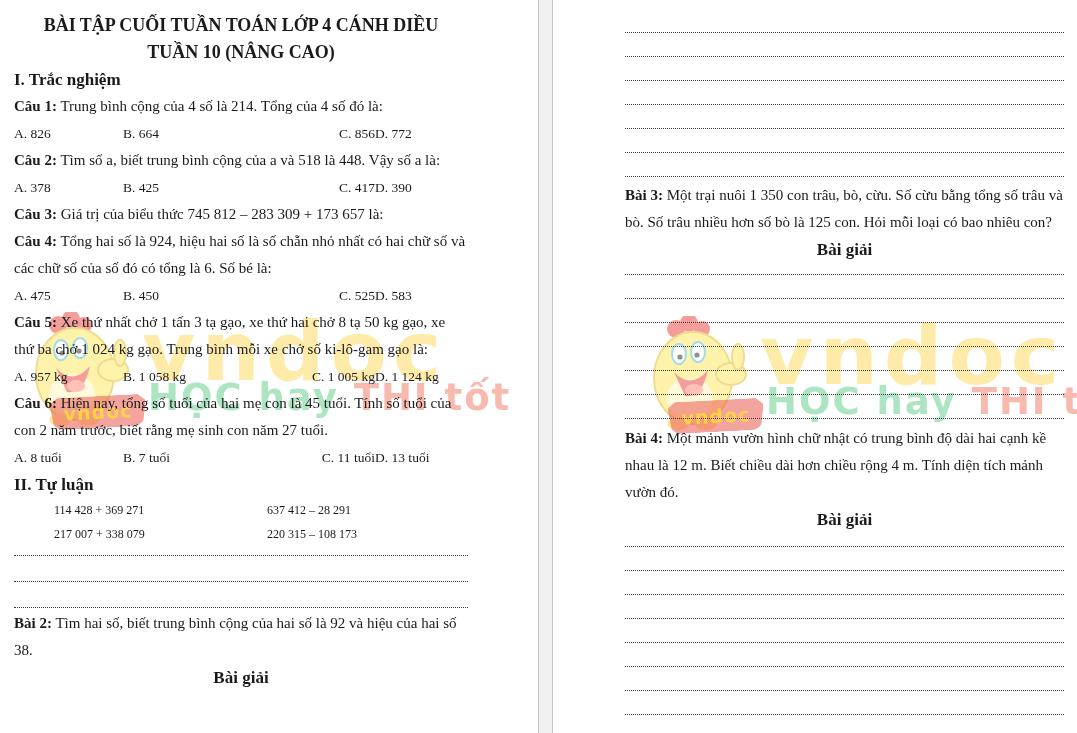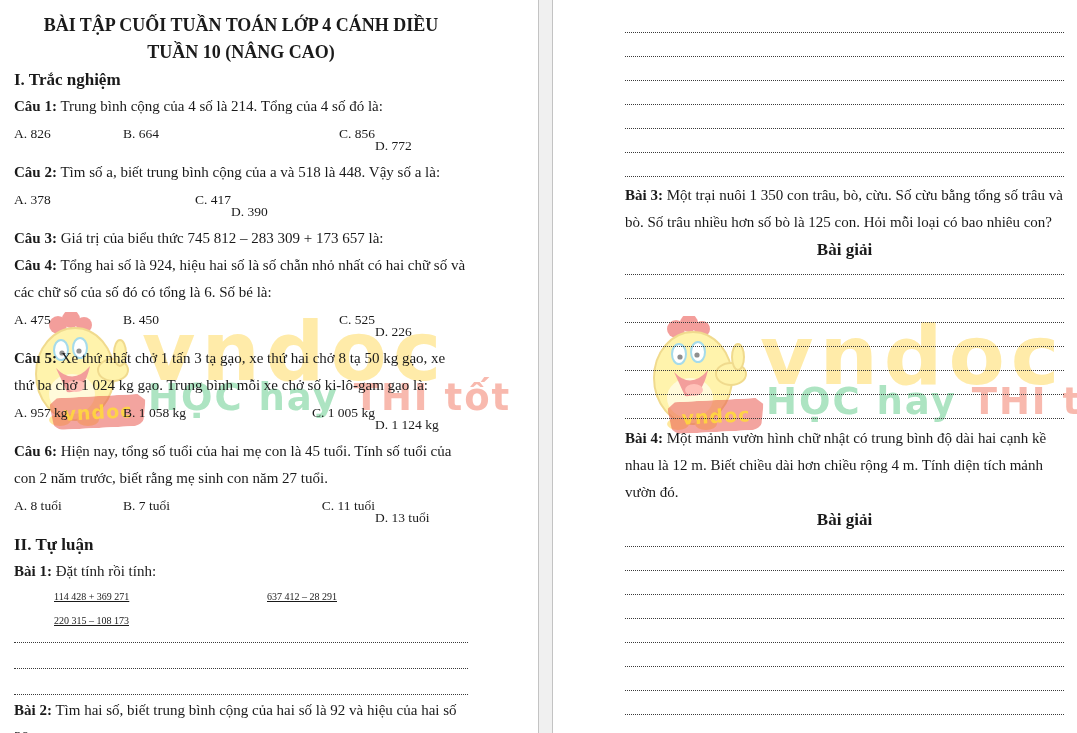--- a/index.html
+++ b/index.html
@@ -17,22 +17,22 @@
   .content-r { position:relative; z-index:2; padding:9px 13px 0 72px; }
   .line { line-height:27px; font-size:17px; }
   .center { text-align:center; }
   .bold { font-weight:bold; }
   .title { font-size:18px; }
   p.q { line-height:27px; font-size:15px; }
   .opts { display:flex; line-height:27px; font-size:13.5px; }
   .opts .o1 { width:109px; flex:none; }
   .opts .o2 { width:144px; flex:none; }
   .opts .o3 { width:108px; flex:none;text-align:right; }
-  .opts .o4 { flex:1;margin-top:12px; }
-  .sumrow { display:flex; padding-left:40px; line-height:24px; font-size:10px;text-decoration:underline; }
+  .opts .o4 { flex:1; }
+  .sumrow { display:flex; padding-left:40px; line-height:24px; font-size:12px; }
   .sumrow .c1 { width:213px; flex:none; }
 
   .dotted { border-bottom:1.6px dotted #3a3a3a; }
   .dl26 { height:26px; }
   .dl24 { height:24px; }
   .dgroup1 { margin-top:-16px; }
   .dgroup2 { margin-top:-12px; }
   .dgroup3 { margin-top:-10px; }
 
   
@@ -67,58 +67,59 @@
       <div class="opts">
         <span class="o1">A. 826</span>
         <span class="o2">B. 664</span>
         <span class="o3">C. 856</span>
         <span class="o4">D. 772</span>
       </div>
 
       <p class="q"><b>Câu 2:</b> <span>Tìm số a, biết trung bình cộng của a và 518 là 448. Vậy số a là:</span></p>
       <div class="opts">
         <span class="o1">A. 378</span>
+        <span class="o2">B. 425</span>
         <span class="o3">C. 417</span>
         <span class="o4">D. 390</span>
       </div>
 
       <p class="q"><b>Câu 3:</b> <span>Giá trị của biểu thức 745 812 – 283 309 + 173 657 là:</span></p>
 
       <p class="q"><b>Câu 4:</b> <span>Tổng hai số là 924, hiệu hai số là số chẵn nhỏ nhất có hai chữ số và các chữ số của số đó có tổng là 6. Số bé là:</span></p>
       <div class="opts">
         <span class="o1">A. 475</span>
         <span class="o2">B. 450</span>
         <span class="o3">C. 525</span>
-        <span class="o4">D. 226</span>
+        <span class="o4">D. 583</span>
       </div>
 
       <p class="q"><b>Câu 5:</b> <span>Xe thứ nhất chở 1 tấn 3 tạ gạo, xe thứ hai chở 8 tạ 50 kg gạo, xe thứ ba chở 1 024 kg gạo. Trung bình mỗi xe chở số ki-lô-gam gạo là:</span></p>
       <div class="opts">
         <span class="o1">A. 957 kg</span>
         <span class="o2">B. 1 058 kg</span>
         <span class="o3">C. 1 005 kg</span>
         <span class="o4">D. 1 124 kg</span>
       </div>
 
       <p class="q"><b>Câu 6:</b> <span>Hiện nay, tổng số tuổi của hai mẹ con là 45 tuổi. Tính số tuổi của con 2 năm trước, biết rằng mẹ sinh con năm 27 tuổi.</span></p>
       <div class="opts">
         <span class="o1">A. 8 tuổi</span>
         <span class="o2">B. 7 tuổi</span>
         <span class="o3">C. 11 tuổi</span>
         <span class="o4">D. 13 tuổi</span>
       </div>
 
       <div class="line bold">II. Tự luận</div>
 
-      <p class="q"><b>Bài 1:</b> <span>Đặt tính rồi tính:</span></p>
       <div class="sumrow">
         <span class="c1">114 428 + 369 271</span>
         <span class="c2">637 412 – 28 291</span>
       </div>
       <div class="sumrow">
+        <span class="c1">217 007 + 338 079</span>
         <span class="c2">220 315 – 108 173</span>
       </div>
 
       <div class="dgroup1">
         <div class="dotted dl26"></div>
         <div class="dotted dl26"></div>
         <div class="dotted dl26"></div>
       </div>
 
       <p class="q" style="margin-top:2px;"><b>Bài 2:</b> <span>Tìm hai số, biết trung bình cộng của hai số là 92 và hiệu của hai số 38.</span></p>

